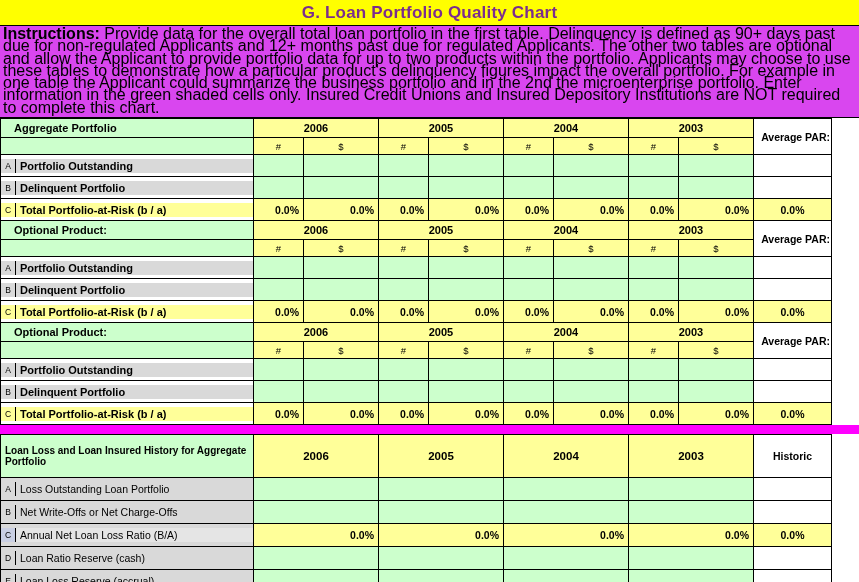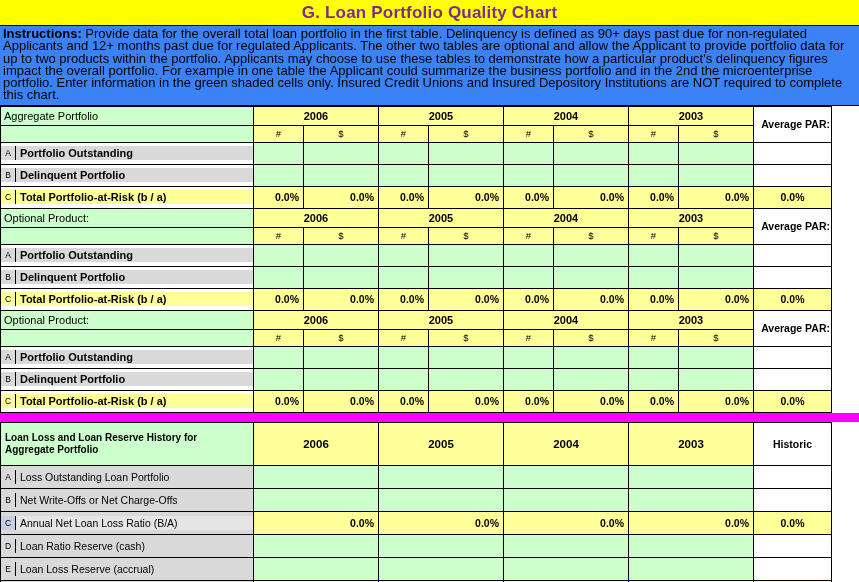--- a/index.html
+++ b/index.html
@@ -5,38 +5,38 @@
   html,body{margin:0;padding:0;background:#fff;}
   body{width:859px;height:582px;overflow:hidden;font-family:"Liberation Sans",sans-serif;}
   .page{position:relative;width:859px;height:582px;background:#fff;border-radius:18px;}
 
   
   .title-bar{height:25px;background:#ffff00;border-bottom:1px solid #000;
     display:flex;align-items:center;justify-content:center;}
   .title-bar .t{font-size:17px;font-weight:bold;color:#7b2d8e;letter-spacing:.2px;}
 
   
-  .instr{background:#3b82f6;color:#000;font-size:13px;line-height:12.3px;
+  .instr{background:#d946ef;color:#000;font-size:16px;line-height:12.3px;
     padding:2px 3px 3px 3px;border-bottom:1px solid #000;}
   .instr b{font-weight:bold;}
 
   table{border-collapse:collapse;table-layout:fixed;}
   td{font-size:10.5px;vertical-align:middle;}
 
   
   col.c-lbl{width:253px;}
   col.c-num{width:50px;}
   col.c-dol{width:75px;}
   col.c-avg{width:78px;}
 
   .bd{border:1px solid #000;}
 
   .yr{background:#ffff99;text-align:center;font-weight:bold;font-size:11px;}
   .sub{background:#ffff99;text-align:center;font-size:9.5px;}
-  .greenhdr{background:#ccffcc;font-weight:normal;font-size:11px;padding-left:3px;}
+  .greenhdr{background:#ccffcc;font-weight:bold;font-size:11px;padding-left:13px;}
   .avg{background:#ffffff;text-align:right;font-weight:bold;font-size:10.5px;}
   .rowlbl{background:#d9d9d9;font-weight:bold;padding-left:4px;font-size:11px;}
   .rowidx{background:#d9d9d9;text-align:center;font-size:8.5px;width:12px;}
   .green{background:#ccffcc;}
   .yellowtot{background:#ffff99;text-align:right;padding-right:4px;font-weight:bold;}
   .totlbl{background:#ffff99;font-weight:bold;padding-left:4px;font-size:11px;}
   .totidx{background:#ffff99;text-align:center;font-size:8.5px;}
   .totavg{background:#ffff99;text-align:center;font-weight:bold;}
 
   .sep{height:9px;background:#ff00ff;}
@@ -347,21 +347,21 @@
     <colgroup>
       <col class="b-lbl">
         <col class="b-yr">
         <col class="b-yr">
         <col class="b-yr">
         <col class="b-yr">
         <col class="b-hist">
     </colgroup>
     <tbody>
         <tr>
-      <td class="b-hdr bd" style="height:38px">Loan Loss and Loan Reserve History for Aggregate Portfolio</td>
+      <td class="b-hdr bd" style="height:38px">Loan Loss and Loan Insured History for Aggregate Portfolio</td>
       <td class="b-yr bd">2006</td>
       <td class="b-yr bd">2005</td>
       <td class="b-yr bd">2004</td>
       <td class="b-yr bd">2003</td>
       <td class="b-hist bd">Historic</td>
     </tr>
 
     <tr>
       <td class="bd" style="padding:0;height:22px">
         <table style="width:100%;border-collapse:collapse">

